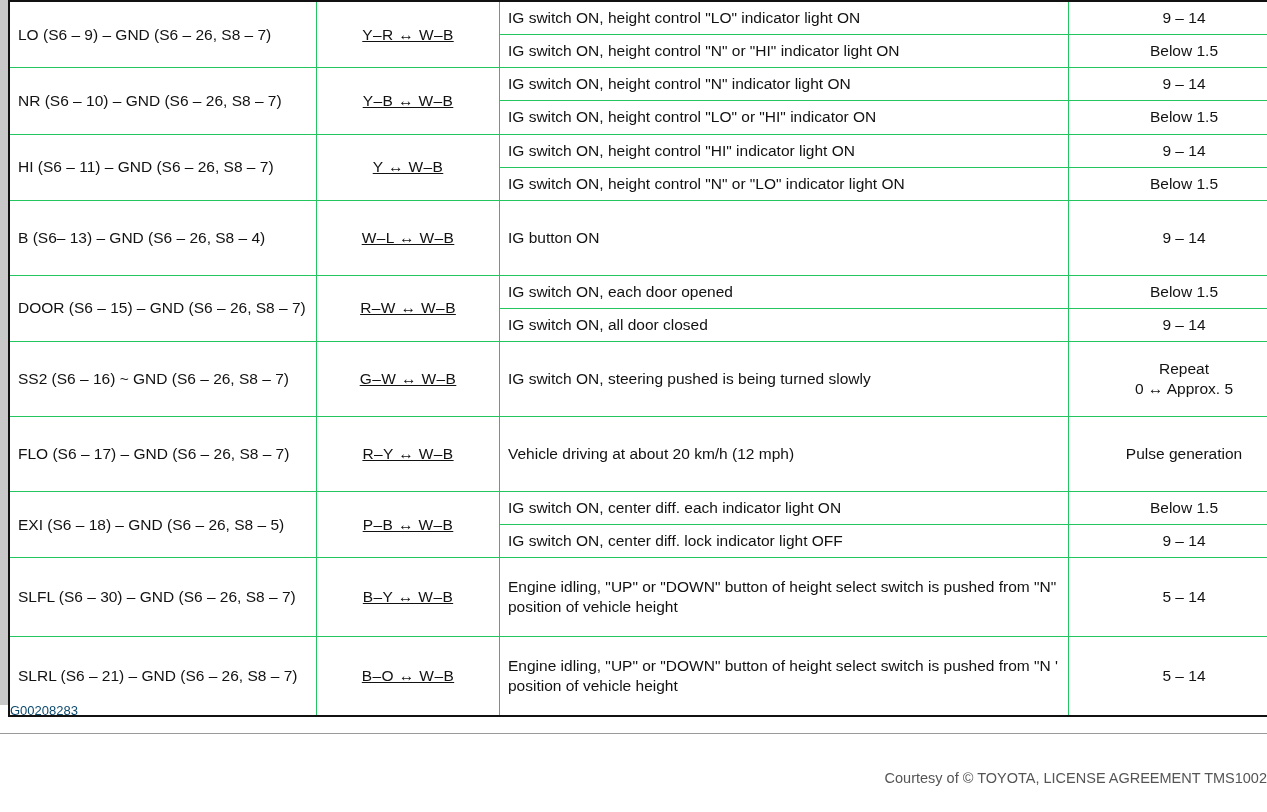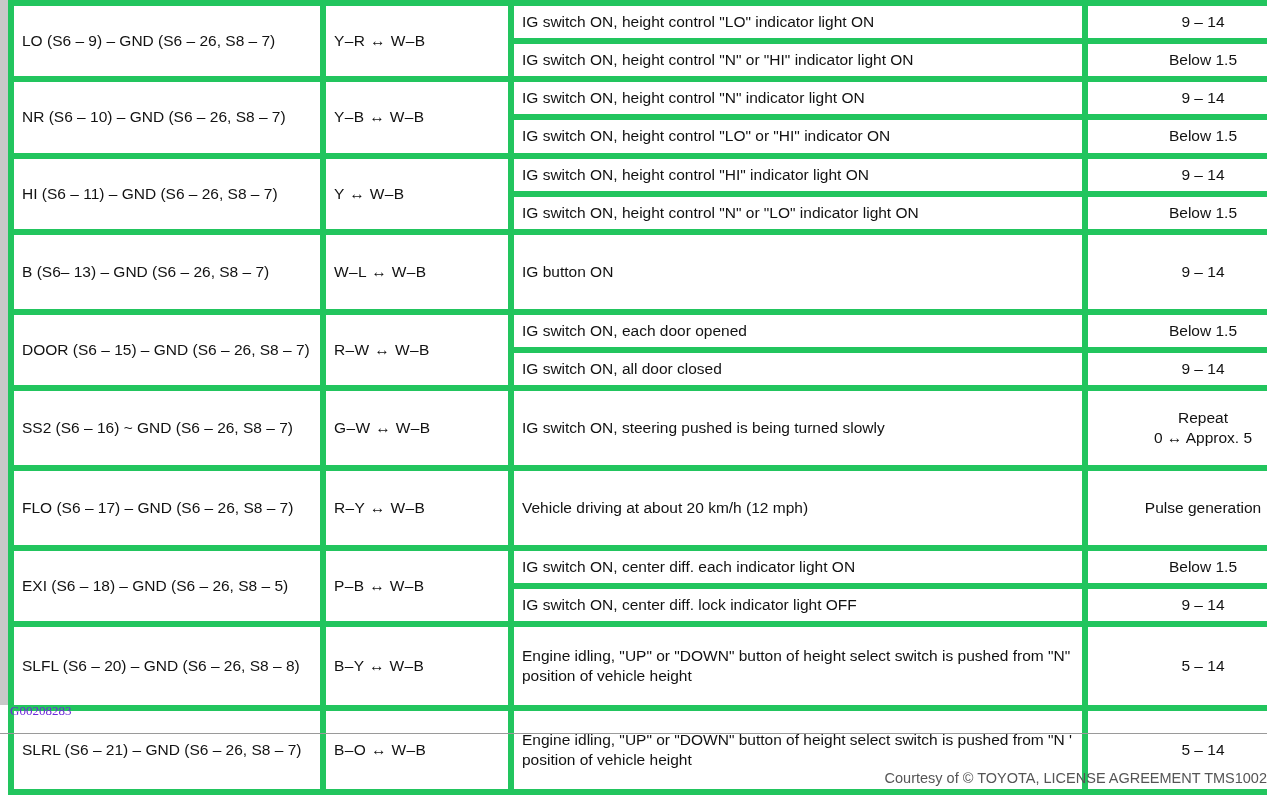--- a/index.html
+++ b/index.html
@@ -36,37 +36,39 @@
     width: 1224px;
   }
 
   table.spec {
     border-collapse: collapse;
     width: 1224px;
     table-layout: fixed;
   }
 
   table.spec td {
-    border: 6px solid #22c55e;
+    border: 1px solid #22c55e;
     vertical-align: middle;
     font-size: 15.5px;
     color: #121212;
     line-height: 1.3;
     padding: 6px 8px;
   }
 
   td.c-term {
     width: 290px;
     padding-left: 10px;
     padding-right: 6px;
   }
 
   td.c-wire {
     width: 166px;
+    text-align: center;
     letter-spacing: 0.4px;
+    text-decoration: underline;
   }
 
   td.c-cond {
     width: 552px;
     padding-left: 11px;
   }
 
   td.c-spec {
     width: 214px;
     text-align: center;
@@ -83,22 +85,22 @@
   .two-line {
     line-height: 1.45;
     margin-top: 46px;
   }
 
   .code {
     position: absolute;
     left: 10px;
     top: 703px;
     font-size: 13px;
-    color: #6d28d9;
-    font-family: Liberation Serif, serif;
+    color: #0c4a6e;
+    font-family: Liberation Sans, sans-serif;
   }
 
   .divider {
     position: absolute;
     left: 0;
     top: 733px;
     width: 1267px;
     height: 1px;
     background: #9a9a9a;
   }
@@ -151,21 +153,21 @@
           <td class="c-wire" rowspan="2">Y ↔ W–B</td>
           <td class="c-cond">IG switch ON, height control "HI" indicator light ON</td>
           <td class="c-spec">9 – 14</td>
         </tr>
         <tr>
           <td class="c-cond">IG switch ON, height control "N" or "LO" indicator light ON</td>
           <td class="c-spec">Below 1.5</td>
         </tr>
 
         <tr>
-          <td class="c-term two-line" style="height:62px">B (S6– 13) – GND (S6 – 26, S8 – 7)</td>
+          <td class="c-term two-line" style="height:62px">B (S6– 13) – GND (S6 – 26, S8 – 4)</td>
           <td class="c-wire">W–L ↔ W–B</td>
           <td class="c-cond">IG button ON</td>
           <td class="c-spec">9 – 14</td>
         </tr>
 
         <tr>
           <td class="c-term two-line" rowspan="2">DOOR (S6 – 15) – GND (S6 – 26, S8 – 7)</td>
           <td class="c-wire" rowspan="2">R–W ↔ W–B</td>
           <td class="c-cond">IG switch ON, each door opened</td>
           <td class="c-spec">Below 1.5</td>
@@ -195,21 +197,21 @@
           <td class="c-wire" rowspan="2">P–B ↔ W–B</td>
           <td class="c-cond">IG switch ON, center diff. each indicator light ON</td>
           <td class="c-spec">Below 1.5</td>
         </tr>
         <tr>
           <td class="c-cond">IG switch ON, center diff. lock indicator light OFF</td>
           <td class="c-spec">9 – 14</td>
         </tr>
 
         <tr>
-          <td class="c-term two-line" style="height:66px">SLFL (S6 – 20) – GND (S6 – 26, S8 – 8)</td>
+          <td class="c-term two-line" style="height:66px">SLFL (S6 – 30) – GND (S6 – 26, S8 – 7)</td>
           <td class="c-wire">B–Y ↔ W–B</td>
           <td class="c-cond">Engine idling, "UP" or "DOWN" button of height select switch is pushed from "N" position of vehicle height</td>
           <td class="c-spec">5 – 14</td>
         </tr>
 
         <tr>
           <td class="c-term two-line" style="height:66px">SLRL (S6 – 21) – GND (S6 – 26, S8 – 7)</td>
           <td class="c-wire">B–O ↔ W–B</td>
           <td class="c-cond">Engine idling, "UP" or "DOWN" button of height select switch is pushed from "N ' position of vehicle height</td>
           <td class="c-spec">5 – 14</td>

